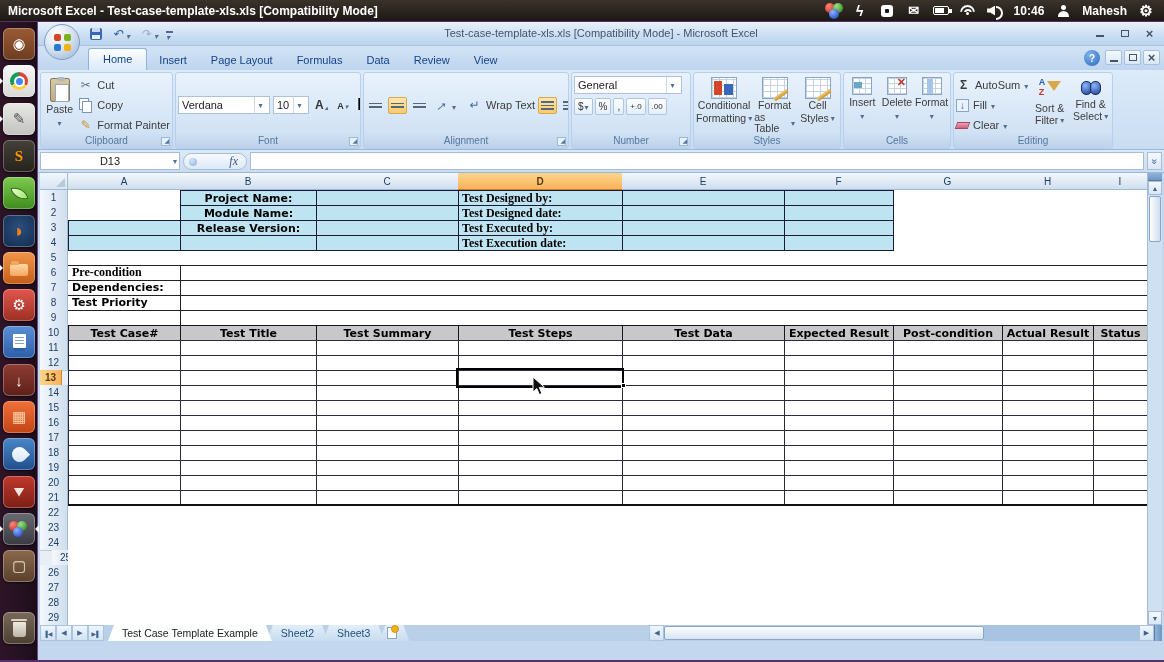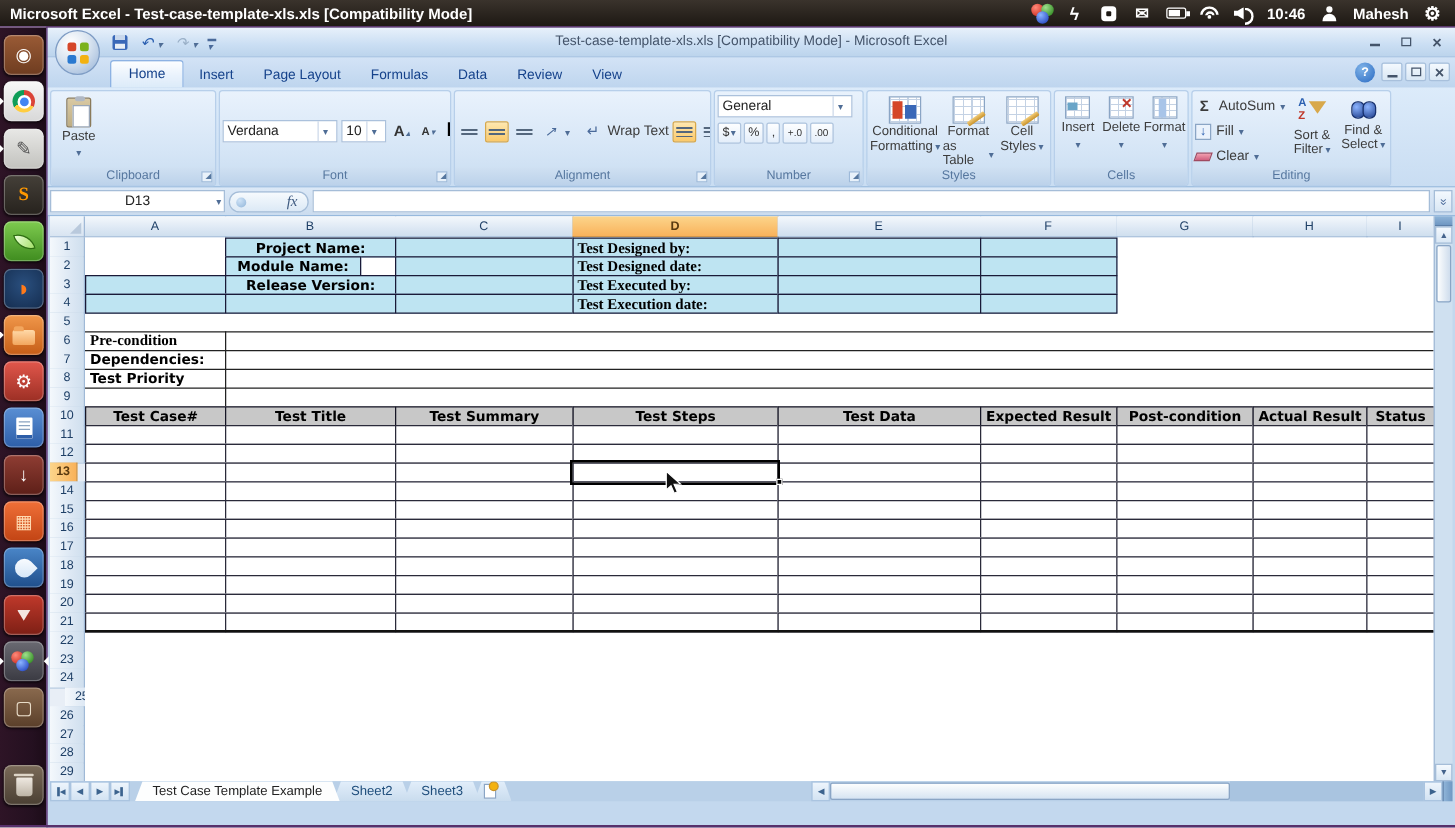--- a/index.html
+++ b/index.html
@@ -391,20 +391,34 @@
 
   <div class="ribbon">
 
     <div class="group" style="width:133px">
       <div class="g-body">
         <div class="btn-big">
           <span class="icon-paste"></span>
           <span>Paste</span>
           <span class="dd"></span>
         </div>
+        <div class="vcol">
+          <div class="btn-small">
+              <span class="ic ic-cut"></span>
+              <span>Cut</span>
+            </div>
+          <div class="btn-small">
+              <span class="ic icon-copy"></span>
+              <span>Copy</span>
+            </div>
+          <div class="btn-small">
+              <span class="ic ic-fp"></span>
+              <span>Format Painter</span>
+            </div>
+        </div>
       </div>
       <div class="g-label"><span>Clipboard</span><span class="g-launcher"></span></div>
     </div>
 
     <div class="group" style="width:186px">
       <div class="g-body" style="flex-direction:row;gap:3px">
         <div class="frow">
           <span class="combo" style="width:92px">
               <span>Verdana</span>
               <span class="arr"></span>
@@ -667,21 +681,21 @@
       <div class="rowhdr" style="left: 0px; top: 392px; width: 28px; height: 16px;">26</div>
       <div class="rowhdr" style="left: 0px; top: 407px; width: 28px; height: 16px;">27</div>
       <div class="rowhdr" style="left: 0px; top: 422px; width: 28px; height: 16px;">28</div>
       <div class="rowhdr" style="left: 0px; top: 437px; width: 28px; height: 16px;">29</div>
       <div class="sheetbg" style="left: 28px; top: 17px; width: 1079px; height: 435px;"></div>
       <div class="cellblue tb" style="left: 140px; top: 17px; width: 137px; height: 16px;">Project Name:</div>
       <div class="cellblue" style="left: 276px; top: 17px; width: 143px; height: 16px;"></div>
       <div class="cellblue td" style="left: 418px; top: 17px; width: 165px; height: 16px;">Test Designed by:</div>
       <div class="cellblue" style="left: 582px; top: 17px; width: 163px; height: 16px;"></div>
       <div class="cellblue" style="left: 744px; top: 17px; width: 110px; height: 16px;"></div>
-      <div class="cellblue tb" style="left: 140px; top: 32px; width: 109px; height: 16px;">Module Name:</div>
+      <div class="cellblue tb" style="left: 140px; top: 32px; width: 137px; height: 16px;">Module Name:</div>
       <div class="cellblue" style="left: 276px; top: 32px; width: 143px; height: 16px;"></div>
       <div class="cellblue td" style="left: 418px; top: 32px; width: 165px; height: 16px;">Test Designed date:</div>
       <div class="cellblue" style="left: 582px; top: 32px; width: 163px; height: 16px;"></div>
       <div class="cellblue" style="left: 744px; top: 32px; width: 110px; height: 16px;"></div>
       <div class="cellblue" style="left: 28px; top: 47px; width: 113px; height: 16px;"></div>
       <div class="cellblue tb" style="left: 140px; top: 47px; width: 137px; height: 16px;">Release Version:</div>
       <div class="cellblue" style="left: 276px; top: 47px; width: 143px; height: 16px;"></div>
       <div class="cellblue td" style="left: 418px; top: 47px; width: 165px; height: 16px;">Test Executed by:</div>
       <div class="cellblue" style="left: 582px; top: 47px; width: 163px; height: 16px;"></div>
       <div class="cellblue" style="left: 744px; top: 47px; width: 110px; height: 16px;"></div>

